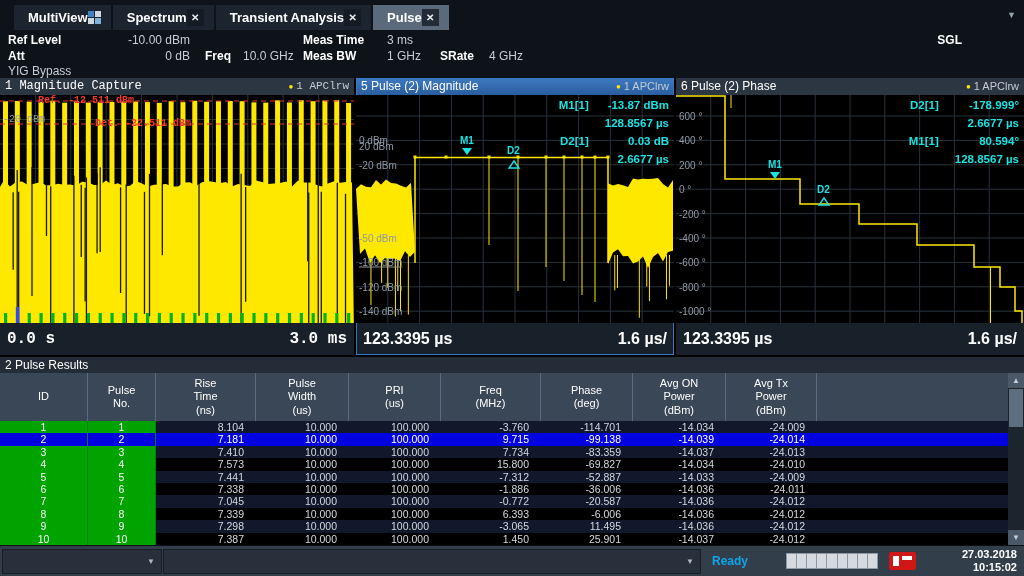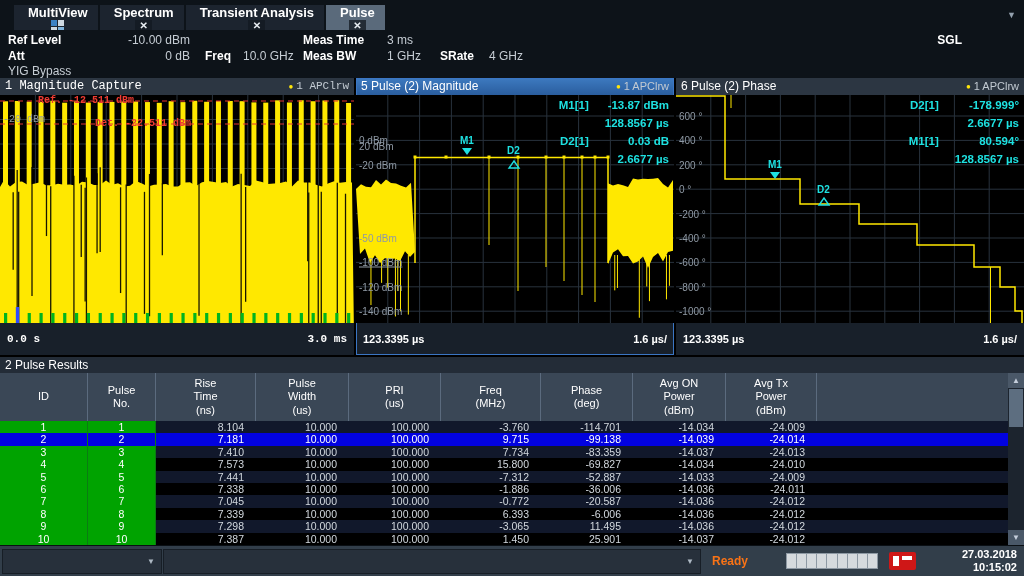--- a/index.html
+++ b/index.html
@@ -2,21 +2,21 @@
 <html><head>
 <meta charset="utf-8">
 <style>
   html,body{margin:0;padding:0;background:#000;}
   body{width:1024px;height:576px;position:relative;overflow:hidden;
        font-family:"Liberation Sans",sans-serif;color:#fff;}
   
   #tabbar{position:absolute;left:0;top:0;width:1024px;height:30px;background:#0d1319;
           display:flex;align-items:flex-end;padding-left:14px;box-sizing:border-box;}
   .tab{height:25px;display:flex;align-items:center;padding:0 10px 0 14px;
-       background:#1c242f;margin-right:2px;font-size:13px;font-weight:bold;color:#fff;cursor:default;flex-direction:column;}
+       background:#1c242f;margin-right:2px;font-size:13px;font-weight:bold;color:#fff;cursor:default;}
   .tab.active{background:#5a6a7b;}
   .tab .close{width:17px;height:17px;background:#141b24;display:flex;align-items:center;
        justify-content:center;font-size:10px;font-weight:bold;color:#e8edf2;}
   .tab.active .close{background:#232c36;}
   .gridicon{width:13px;height:13px;display:grid;grid-template-columns:6px 6px;grid-template-rows:6px 6px;gap:1px;}
   .gridicon i{background:#cfd9e2;}
   .gridicon i:nth-child(1){background:#3c82c4;}
   .gridicon i:nth-child(4){background:#7fb3dc;}
   #tabmenu{position:absolute;right:8px;top:10px;font-size:9px;color:#93a0ad;}
   
@@ -28,21 +28,21 @@
   #plot1{left:0;width:354px;font-family:Liberation Mono, monospace;}
   #plot2{left:356px;width:318px;outline:1px solid #3b76c4;outline-offset:-1px;}
   #plot3{left:676px;width:348px;}
   .ptitle{height:18px;background:#2c3642;display:flex;align-items:center;justify-content:space-between;
           padding:0 5px;font-size:12px;color:#fff;box-sizing:border-box;}
   #plot2 .ptitle{background:linear-gradient(#3d7ac0,#2a5d9e);}
   .tracelab{font-size:11px;color:#c2cad2;display:flex;align-items:center;gap:3px;}
   .tracelab .dot{color:#ffe60a;font-size:8px;}
   .pbody{position:relative;height:242px;background:#000;overflow:hidden;}
   .pfooter{height:17px;background:#18202a;display:flex;align-items:center;justify-content:space-between;
-           padding:16px 7px;font-size:11px;font-weight:bold;color:#fff;box-sizing:border-box;}
+           padding:16px 7px;font-size:16px;font-weight:bold;color:#fff;box-sizing:border-box;}
   .ylab{position:absolute;left:3px;transform:translateY(-50%);font-size:10px;color:#8f99a4;white-space:nowrap;}
   .redlab{position:absolute;font-size:10px;font-weight:bold;color:#ef3b32;white-space:nowrap;}
   .mlab{position:absolute;font-size:10px;font-weight:bold;color:#1ee1e1;}
   .readout{position:absolute;top:1px;right:5px;display:grid;grid-template-columns:auto auto;
            column-gap:16px;font-size:11.5px;font-weight:bold;color:#1ee1e1;}
   .readout span{text-align:right;line-height:18px;}
   svg{position:absolute;left:0;top:0;}
   
   #table{position:absolute;left:0;top:357px;width:1024px;height:188px;background:#d946ef;}
   #ttitle{height:16px;background:#232c37;font-size:12px;color:#fff;padding-left:5px;line-height:16px;}
@@ -58,21 +58,21 @@
   .trow.sel .tcell{background:#0202e0 !important;color:#fff;}
   #vscroll{position:absolute;right:0;top:16px;width:16px;height:172px;background:#1c242e;}
   .sbtn{position:absolute;left:0;width:16px;height:15px;background:#4a5868;color:#c5cedb;
         font-size:8px;text-align:center;line-height:15px;}
   #sthumb{position:absolute;left:1px;top:16px;width:14px;height:38px;background:#5d6e80;}
   
   #bottom{position:absolute;left:0;top:545px;width:1024px;height:31px;background:#323e4a;
           border-top:1px solid #0a0f14;box-sizing:border-box;}
   .combo{position:absolute;top:3px;height:23px;background:#27303b;border:1px solid #171e26;}
   .combo .arr{position:absolute;right:6px;top:7px;font-size:8px;color:#aeb9c4;}
-  #ready{position:absolute;left:712px;top:8px;font-size:12px;font-weight:bold;color:#f97316;}
+  #ready{position:absolute;left:712px;top:8px;font-size:12px;font-weight:bold;color:#0ea5e9;}
   #progress{position:absolute;left:786px;top:7px;width:92px;height:16px;background:#8e99a4;
             display:flex;gap:1px;padding:1px;box-sizing:border-box;}
   #progress i{flex:1;background:#d6dade;}
   #rslogo{position:absolute;left:889px;top:6px;width:27px;height:18px;background:#cf1717;border-radius:2px;}
   #rslogo:before{content:"";position:absolute;left:4px;top:4px;width:6px;height:10px;background:#fff;}
   #rslogo:after{content:"";position:absolute;left:13px;top:4px;width:10px;height:4px;background:#fff;}
   #datetime{position:absolute;right:7px;top:2px;text-align:right;font-size:11px;font-weight:bold;
             line-height:13px;color:#fff;}
 </style>
 </head>

